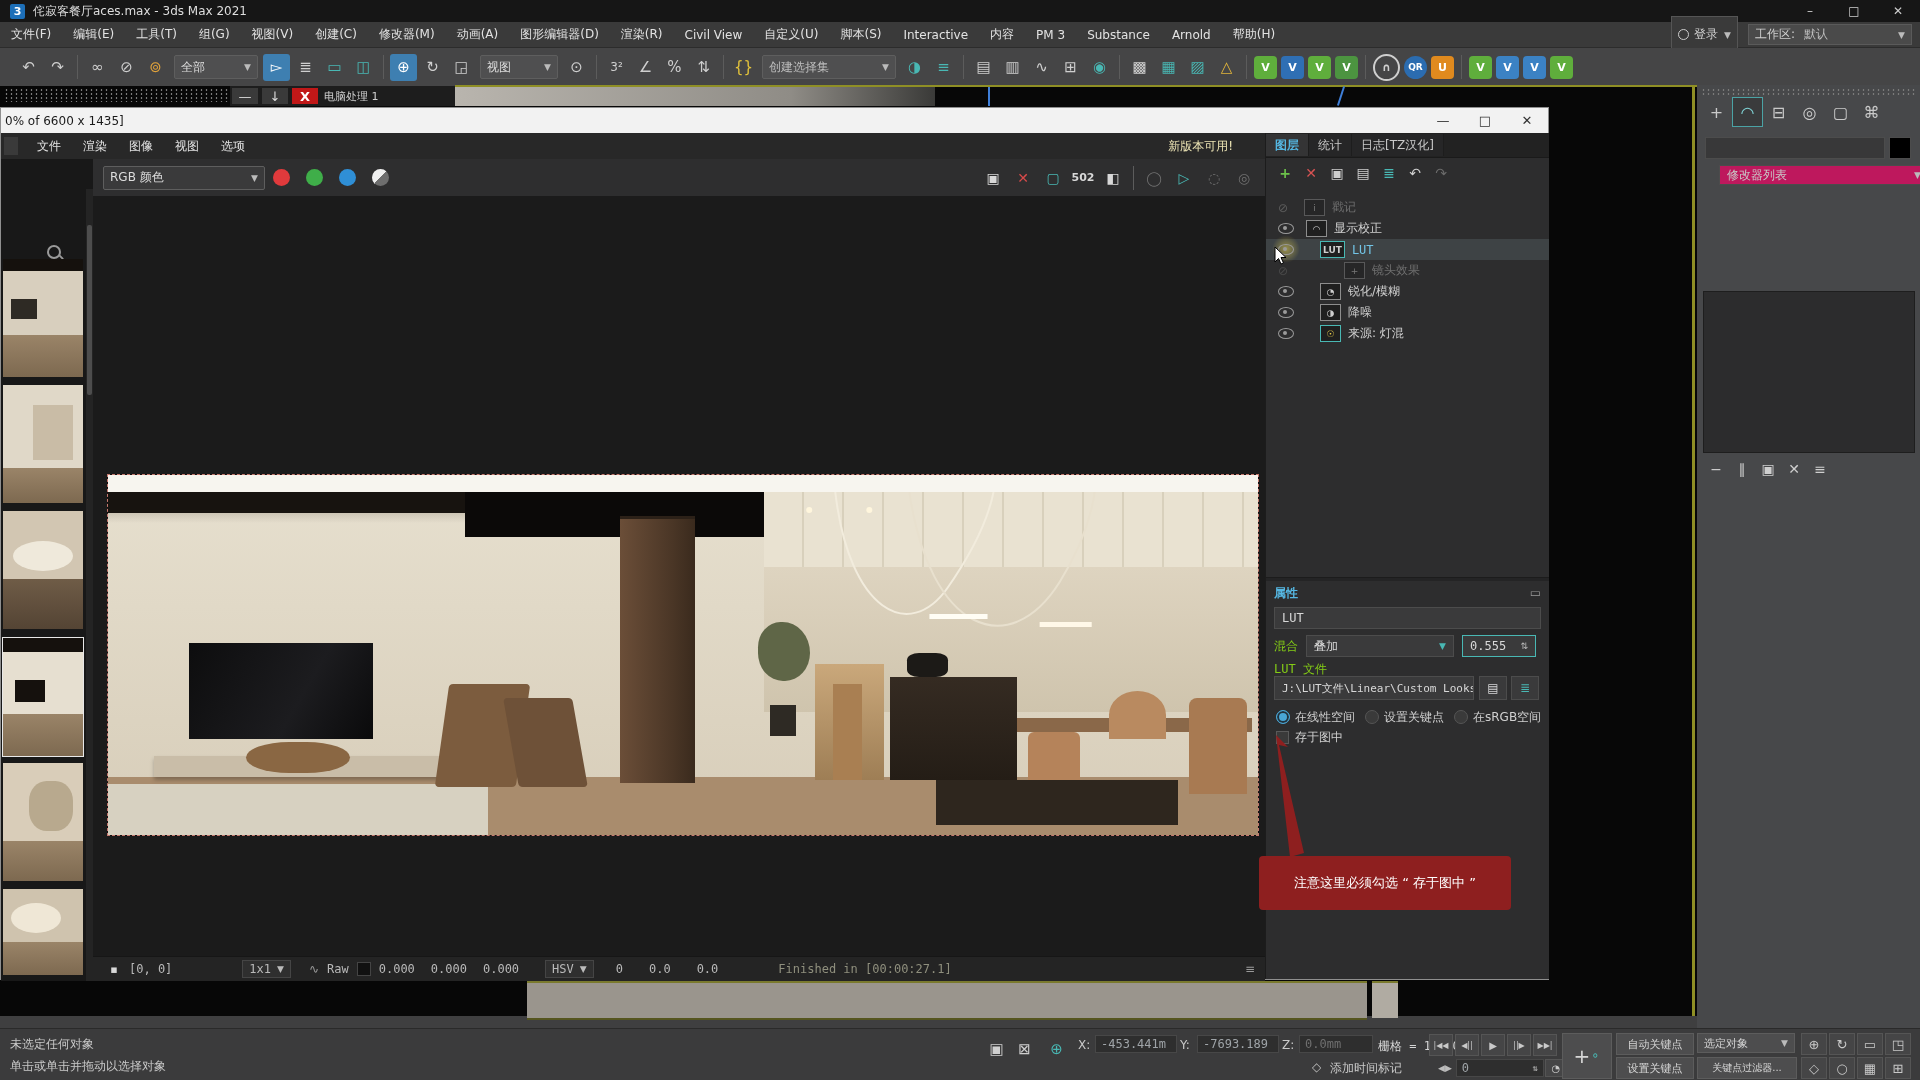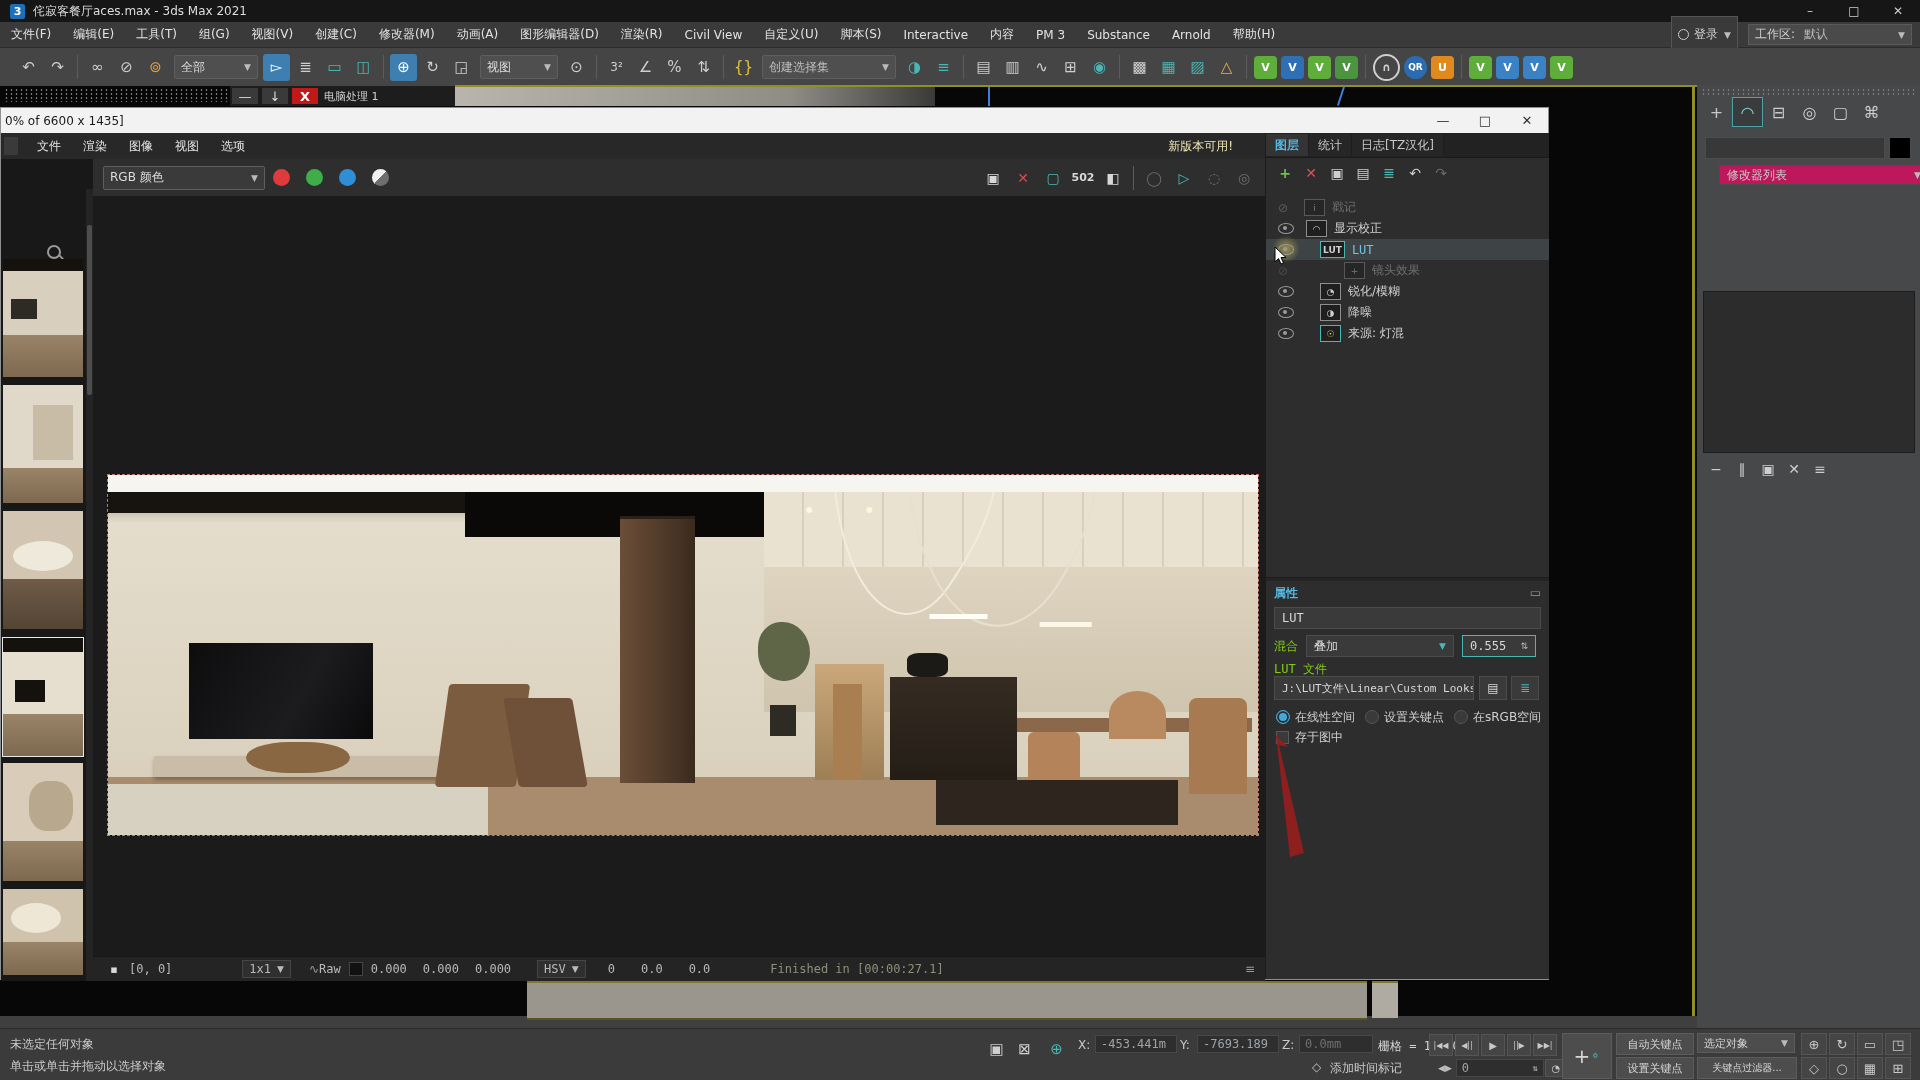--- a/index.html
+++ b/index.html
@@ -331,21 +331,21 @@
     </div>
 
     <div id="vfbinfo" class="abs">
       <span class="vfbt" style="font-size:11px;margin-left:8px">▪</span>
       <span class="mono">[0, 0]</span>
       <span class="ifield" style="margin-left:70px">
         <span class="mono">1x1</span>
           <span class="caret">▼</span>
       </span>
       <span style="margin-left:14px;color:#9a9a9a">∿</span>
-      <span class="mono" style="">Raw</span>
+      <span class="mono" style="margin-left:8px">Raw</span>
       <span style="width:12px;height:12px;background:#111;border:1px solid #444;margin:0 8px"></span>
       <span class="mono" style="margin-right:16px">0.000</span>
       <span class="mono" style="margin-right:16px">0.000</span>
       <span class="mono">0.000</span>
       <span class="ifield" style="margin-left:26px">
         <span class="mono">HSV</span>
           <span class="caret">▼</span>
       </span>
       <span class="mono" style="margin-left:18px">0</span>
       <span class="mono" style="margin-left:26px">0.0</span>
@@ -456,20 +456,23 @@
         <span>在sRGB空间</span>
       </div>
       <div class="abs row" style="left:10px;top:596px;width:260px;height:16px">
         <span style="width:11px;height:11px;background:#3a3a3a;border:1px solid #5a5a5a;margin-right:6px"></span>
         <span>存于图中</span>
       </div>
 
       <svg width="90" height="130" style="position:absolute;left:0;top:602px">
         <polygon points="10,0 22,12 13,10 38,118 24,122" fill="#8e1f1f"></polygon>
       </svg>
+      <div id="callout">
+        <span>注意这里必须勾选 “ 存于图中 ”</span>
+      </div>
     </div>
   </div>
 
   <div class="abs" style="left:527px;top:981px;width:840px;height:35px;border-top:2px solid #7a7a2e;border-bottom:2px solid #55551f;
               background:linear-gradient(90deg,#6e6a64,#b9b4ac 18%,#8e8а82 30%,#d8d4cc 46%,#7a766f 60%,#c9c4bb 75%,#5f5b55 90%,#999);background-color:#9a958d"></div>
   <div class="abs" style="left:1372px;top:981px;width:26px;height:35px;background:#b0aba2;border-top:2px solid #7a7a2e"></div>
 
   <div class="abs yline" style="left:1692px;top:85px;width:3px;height:931px"></div>
 
   <div id="cpanel" class="abs">

